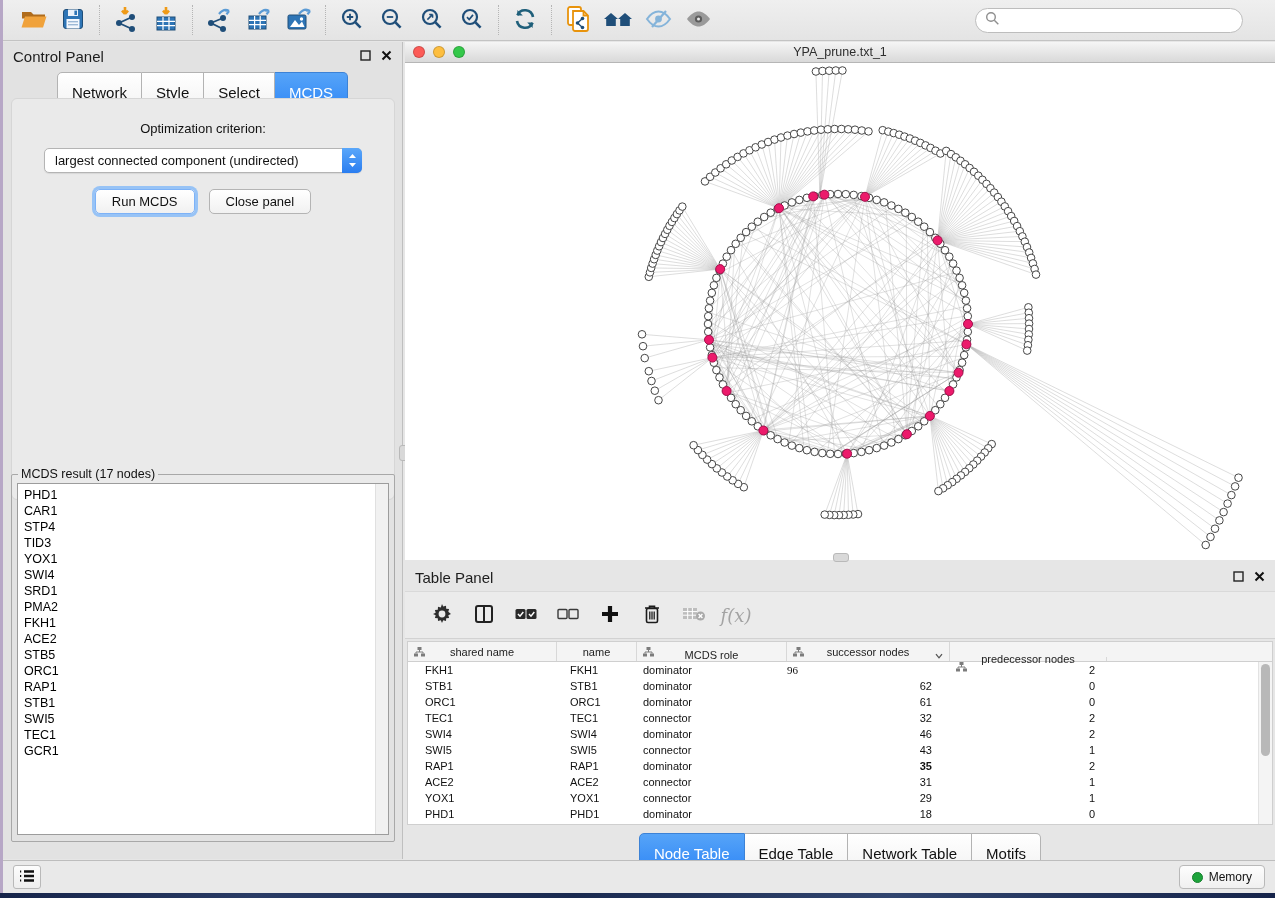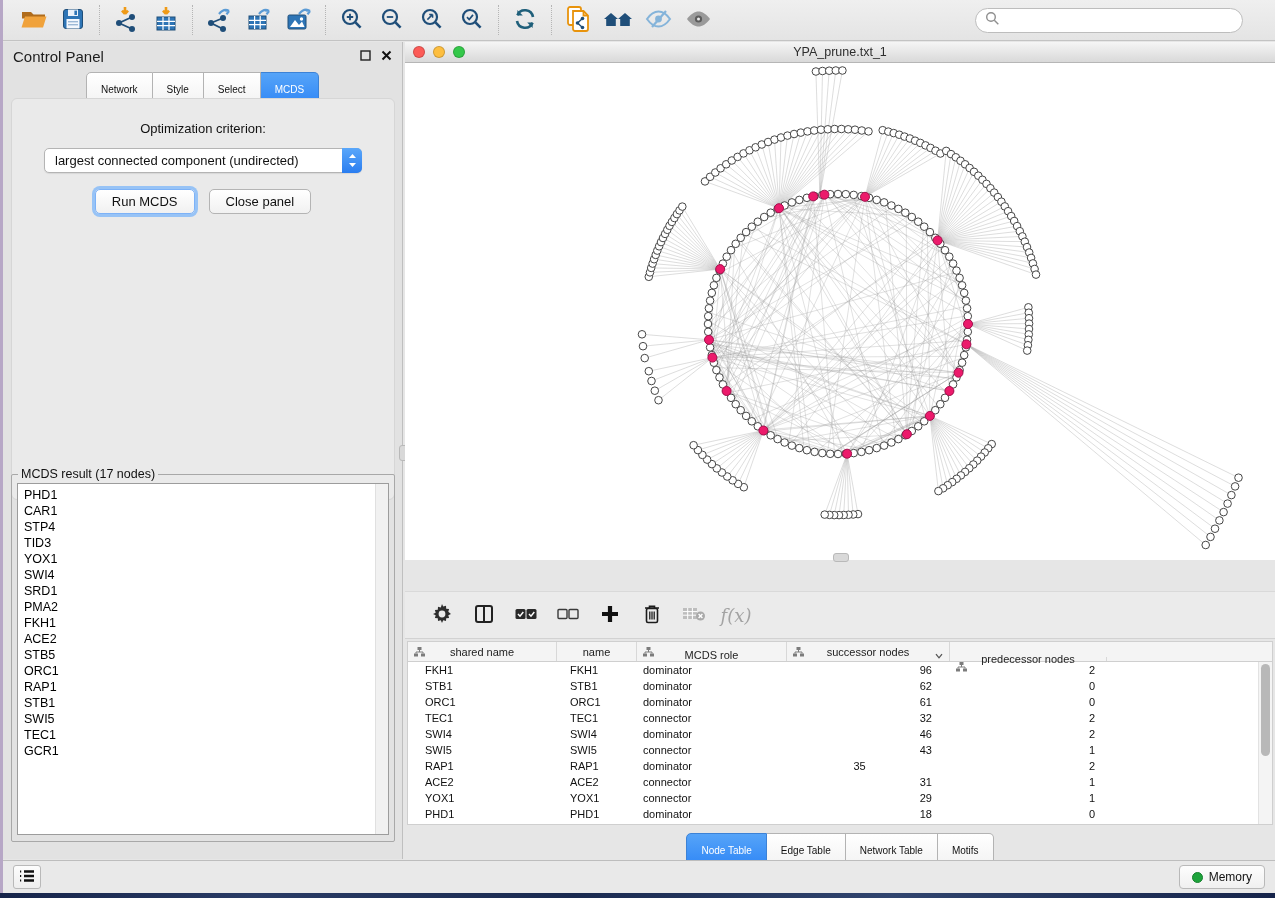--- a/index.html
+++ b/index.html
@@ -19,21 +19,21 @@
   .search-wrap { display:flex; align-items:center; width:268px; height:25px; background:#fff; border:1px solid #bdbdbd;
      border-radius:13px; padding:0 9px; margin-right:22px; }
   .search-wrap input { border:none; outline:none; flex:1; font-size:12px; background:transparent; margin-left:5px; }
 
   
   .control-panel { position:absolute; left:0; top:42px; width:400px; height:817px; background:#e2e2e2; border-right:1px solid #bfbfbf; }
   .panel-head { height:28px; display:flex; align-items:center; padding:0 10px; }
   .panel-title { font-size:15px; color:#1d1d1d; flex:1; }
   .panel-head .win-ctl { display:flex; gap:10px; align-items:center; }
   .seg-row { display:flex; justify-content:center; margin-top:2px; }
-  .seg { border:1px solid #b3b3b3; border-left:none; background:linear-gradient(#ffffff,#f2f2f2); font-size:10px;
+  .seg { border:1px solid #b3b3b3; border-left:none; background:linear-gradient(#ffffff,#f2f2f2); font-size:15px;
          color:#111; padding:11px 14px; cursor:pointer; }
   .seg:first-child { border-left:1px solid #b3b3b3; border-radius:5px 0 0 5px; }
   .seg:last-child { border-radius:0 5px 5px 0; }
   .seg.selected { background:linear-gradient(#56a4f8,#2f86f6); color:#fff; border-color:#3c82d6; }
   .cp-inset { position:absolute; left:8px; top:56px; width:384px; height:402px; background:#eaeaea;
       border:1px solid #d6d6d6; border-radius:6px; }
   .opt-label { text-align:center; font-size:13px; color:#111; margin-top:22px; }
   .dropdown { position:relative; margin:12px auto 0 auto; width:318px; height:25px; background:#fff;
       border:1px solid #b4b4b4; border-radius:5px; display:flex; align-items:center; cursor:pointer;
       box-shadow:0 1px 1px rgba(0,0,0,.08); }
@@ -922,20 +922,31 @@
         <circle cx="358.4" cy="367.5" r="4.5" fill="#ec1a6b" stroke="#a50f4d" stroke-width="1"></circle>
         <circle cx="321.6" cy="328.0" r="4.5" fill="#ec1a6b" stroke="#a50f4d" stroke-width="1"></circle>
         <circle cx="307.4" cy="294.6" r="4.5" fill="#ec1a6b" stroke="#a50f4d" stroke-width="1"></circle>
         <circle cx="304.0" cy="276.8" r="4.5" fill="#ec1a6b" stroke="#a50f4d" stroke-width="1"></circle>
       </svg>
   </div>
 
   <div class="hsplit-knob"></div>
 
   <div class="table-panel">
+    <div class="panel-head">
+      <span class="panel-title">Table Panel</span>
+      <span class="win-ctl">
+        <span><svg width="11" height="11" viewBox="0 0 11 11">
+              <rect x="1" y="1" width="9" height="9" fill="none" stroke="#222" stroke-width="1.4"></rect>
+            </svg></span>
+        <span><svg width="11" height="11" viewBox="0 0 11 11">
+              <path d="m1.5 1.5 8 8m0-8-8 8" stroke="#111" stroke-width="2"></path>
+            </svg></span>
+      </span>
+    </div>
     <div class="tp-toolbar">
       <button class="tp-btn">
           <span>
         <svg width="20" height="20" viewBox="0 0 20 20">
               <path d="M10 0l1.2 2.6 2.8-.8.2 2.9 2.9.2-.8 2.8L19 10l-2.7 1.2.8 2.8-2.9.2-.2 2.9-2.8-.8L10 19l-1.2-2.7-2.8.8-.2-2.9-2.9-.2.8-2.8L1 10l2.7-1.3-.8-2.8 2.9-.2.2-2.9 2.8.8z" fill="#2e2e2e"></path>
               <circle cx="10" cy="10" r="3.4" fill="#ebebeb"></circle>
             </svg></span>
         </button>
       <button class="tp-btn">
           <span>
@@ -1032,21 +1043,21 @@
               </svg></span>
             <span>predecessor nodes</span>
           </div>
           <div class="nt-hcell no-border" style="flex: 1 1 0%;"></div>
         </div>
       <div class="nt-body">
           <div class="nt-row">
             <div class="nt-cell" style="width: 149px; padding-left: 17px;">FKH1</div>
             <div class="nt-cell" style="width: 80px; padding-left: 13px;">FKH1</div>
             <div class="nt-cell" style="width: 150px; padding-left: 6px;">dominator</div>
-            <div class="nt-cell" style="width: 163px; text-align: right; padding-right: 18px;">96</div>
+            <div class="nt-cell" style="width: 163px; text-align: left; padding-right: 18px; font-family: Liberation Serif, serif;">96</div>
             <div class="nt-cell" style="width: 157px; text-align: right; padding-right: 12px;">2</div>
           </div>
           <div class="nt-row">
             <div class="nt-cell" style="width: 149px; padding-left: 17px;">STB1</div>
             <div class="nt-cell" style="width: 80px; padding-left: 13px;">STB1</div>
             <div class="nt-cell" style="width: 150px; padding-left: 6px;">dominator</div>
             <div class="nt-cell" style="width: 163px; text-align: right; padding-right: 18px;">62</div>
             <div class="nt-cell" style="width: 157px; text-align: right; padding-right: 12px;">0</div>
           </div>
           <div class="nt-row">
@@ -1074,21 +1085,21 @@
             <div class="nt-cell" style="width: 149px; padding-left: 17px;">SWI5</div>
             <div class="nt-cell" style="width: 80px; padding-left: 13px;">SWI5</div>
             <div class="nt-cell" style="width: 150px; padding-left: 6px;">connector</div>
             <div class="nt-cell" style="width: 163px; text-align: right; padding-right: 18px;">43</div>
             <div class="nt-cell" style="width: 157px; text-align: right; padding-right: 12px;">1</div>
           </div>
           <div class="nt-row">
             <div class="nt-cell" style="width: 149px; padding-left: 17px;">RAP1</div>
             <div class="nt-cell" style="width: 80px; padding-left: 13px;">RAP1</div>
             <div class="nt-cell" style="width: 150px; padding-left: 6px;">dominator</div>
-            <div class="nt-cell" style="width: 163px; text-align: center; padding-right: 18px;">35</div>
+            <div class="nt-cell" style="width: 163px; text-align: right; padding-right: 18px; font-weight: bold;">35</div>
             <div class="nt-cell" style="width: 157px; text-align: right; padding-right: 12px;">2</div>
           </div>
           <div class="nt-row">
             <div class="nt-cell" style="width: 149px; padding-left: 17px;">ACE2</div>
             <div class="nt-cell" style="width: 80px; padding-left: 13px;">ACE2</div>
             <div class="nt-cell" style="width: 150px; padding-left: 6px;">connector</div>
             <div class="nt-cell" style="width: 163px; text-align: right; padding-right: 18px;">31</div>
             <div class="nt-cell" style="width: 157px; text-align: right; padding-right: 12px;">1</div>
           </div>
           <div class="nt-row">

